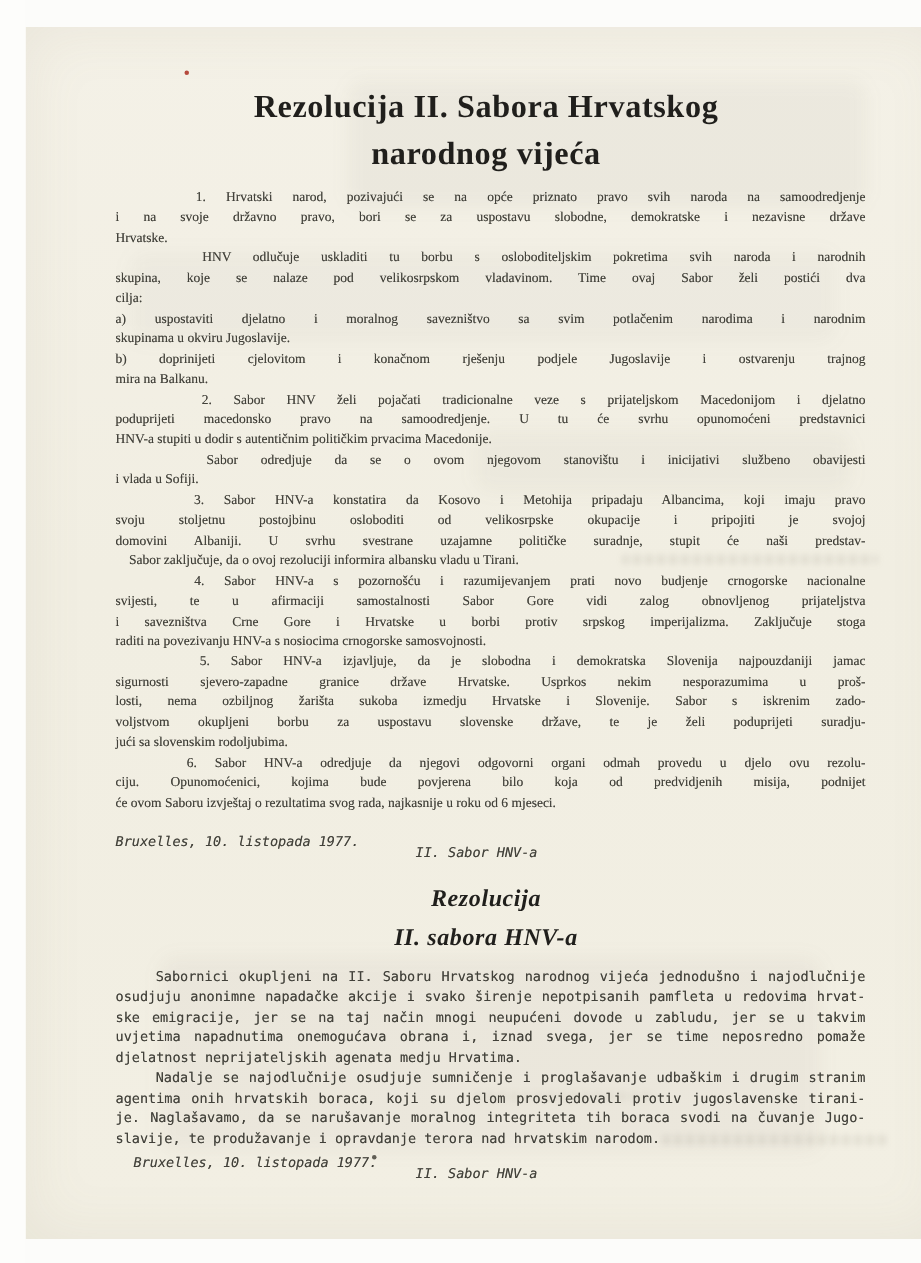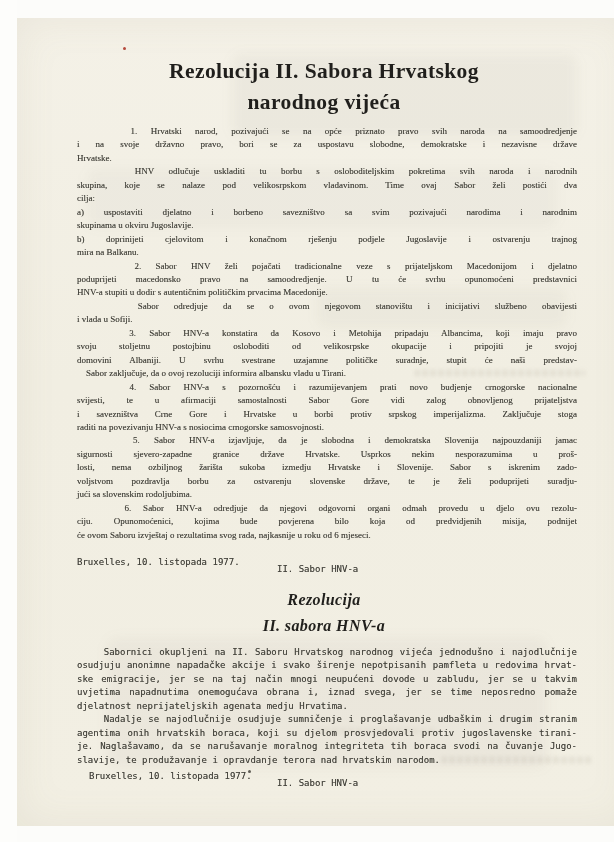--- a/index.html
+++ b/index.html
@@ -119,20 +119,21 @@
   .body2 { top: 628px; }
 
   .footer {
     position: absolute;
     left: 60px;
     width: 500px;
     height: 26px;
     font-size: 9px;
     color: #42413a;
     text-shadow: 0 0 0.4px rgba(66,65,58,0.55);
+    font-style: italic;
   }
   .footer1 { top: 539px; }
   .footer2 { top: 753px; }
   .footer .dateline { position: absolute; left: 0; top: 0; white-space: pre; }
   .footer2 .dateline { left: 12px; }
   .footer .signature { position: absolute; left: 200px; top: 7px; white-space: pre; }
 
   .pagenum {
     position: absolute;
     top: 772px;
@@ -165,41 +166,41 @@
       <span>narodnog vijeća</span>
     </h1>
 
     <div class="bodytext body1">
         <div class="line">    1. Hrvatski narod, pozivajući se na opće priznato pravo svih naroda na samoodredjenje</div>
         <div class="line">i na svoje državno pravo, bori se za uspostavu slobodne, demokratske i nezavisne države</div>
         <div class="line last">Hrvatske.</div>
         <div class="line">    HNV odlučuje uskladiti tu borbu s osloboditeljskim pokretima svih naroda i narodnih</div>
         <div class="line">skupina, koje se nalaze pod velikosrpskom vladavinom. Time ovaj Sabor želi postići dva</div>
         <div class="line last">cilja:</div>
-        <div class="line">a) uspostaviti djelatno i borbeno savezništvo sa svim pozivajući narodima i narodnim</div>
+        <div class="line">a) uspostaviti djelatno i moralnog savezništvo sa svim potlačenim narodima i narodnim</div>
         <div class="line last">skupinama u okviru Jugoslavije.</div>
         <div class="line">b) doprinijeti cjelovitom i konačnom rješenju podjele Jugoslavije i ostvarenju trajnog</div>
         <div class="line last">mira na Balkanu.</div>
         <div class="line">    2. Sabor HNV želi pojačati tradicionalne veze s prijateljskom Macedonijom i djelatno</div>
         <div class="line">poduprijeti macedonsko pravo na samoodredjenje. U tu će svrhu opunomoćeni predstavnici</div>
         <div class="line last">HNV-a stupiti u dodir s autentičnim političkim prvacima Macedonije.</div>
         <div class="line">    Sabor odredjuje da se o ovom njegovom stanovištu i inicijativi službeno obavijesti</div>
         <div class="line last">i vlada u Sofiji.</div>
         <div class="line">    3. Sabor HNV-a konstatira da Kosovo i Metohija pripadaju Albancima, koji imaju pravo</div>
         <div class="line">svoju stoljetnu postojbinu osloboditi od velikosrpske okupacije i pripojiti je svojoj</div>
         <div class="line">domovini Albaniji. U svrhu svestrane uzajamne političke suradnje, stupit će naši predstav-</div>
         <div class="line last">    Sabor zaključuje, da o ovoj rezoluciji informira albansku vladu u Tirani.</div>
         <div class="line">    4. Sabor HNV-a s pozornošću i razumijevanjem prati novo budjenje crnogorske nacionalne</div>
         <div class="line">svijesti, te u afirmaciji samostalnosti Sabor Gore vidi zalog obnovljenog prijateljstva</div>
         <div class="line">i savezništva Crne Gore i Hrvatske u borbi protiv srpskog imperijalizma. Zaključuje stoga</div>
         <div class="line last">raditi na povezivanju HNV-a s nosiocima crnogorske samosvojnosti.</div>
         <div class="line">    5. Sabor HNV-a izjavljuje, da je slobodna i demokratska Slovenija najpouzdaniji jamac</div>
         <div class="line">sigurnosti sjevero-zapadne granice države Hrvatske. Usprkos nekim nesporazumima u proš-</div>
         <div class="line">losti, nema ozbiljnog žarišta sukoba izmedju Hrvatske i Slovenije. Sabor s iskrenim zado-</div>
-        <div class="line">voljstvom pozdravlja borbu za ostvarenju slovenske države, te je želi poduprijeti suradju-</div>
+        <div class="line">voljstvom okupljeni borbu za uspostavu slovenske države, te je želi poduprijeti suradju-</div>
         <div class="line last">jući sa slovenskim rodoljubima.</div>
         <div class="line">    6. Sabor HNV-a odredjuje da njegovi odgovorni organi odmah provedu u djelo ovu rezolu-</div>
         <div class="line">ciju. Opunomoćenici, kojima bude povjerena bilo koja od predvidjenih misija, podnijet</div>
         <div class="line last">će ovom Saboru izvještaj o rezultatima svog rada, najkasnije u roku od 6 mjeseci.</div>
       </div>
 
     <div class="footer footer1">
       <span class="dateline">Bruxelles, 10. listopada 1977.</span>
       <span class="signature">II. Sabor HNV-a</span>
     </div>

